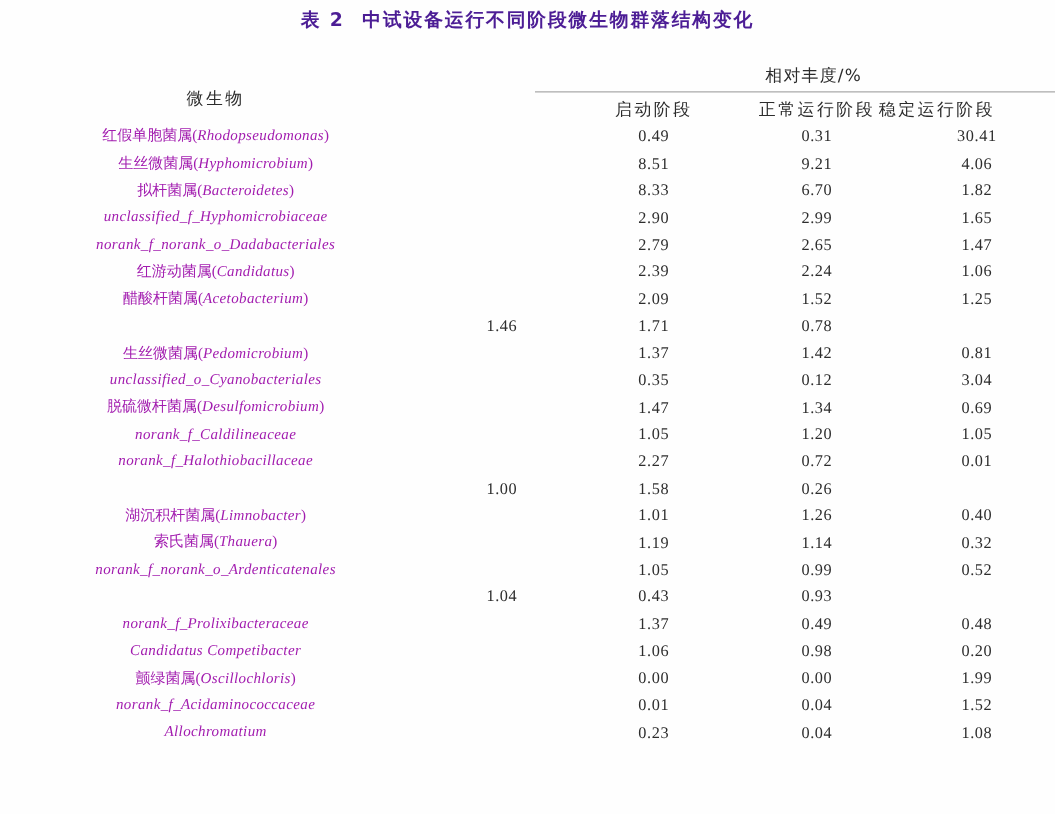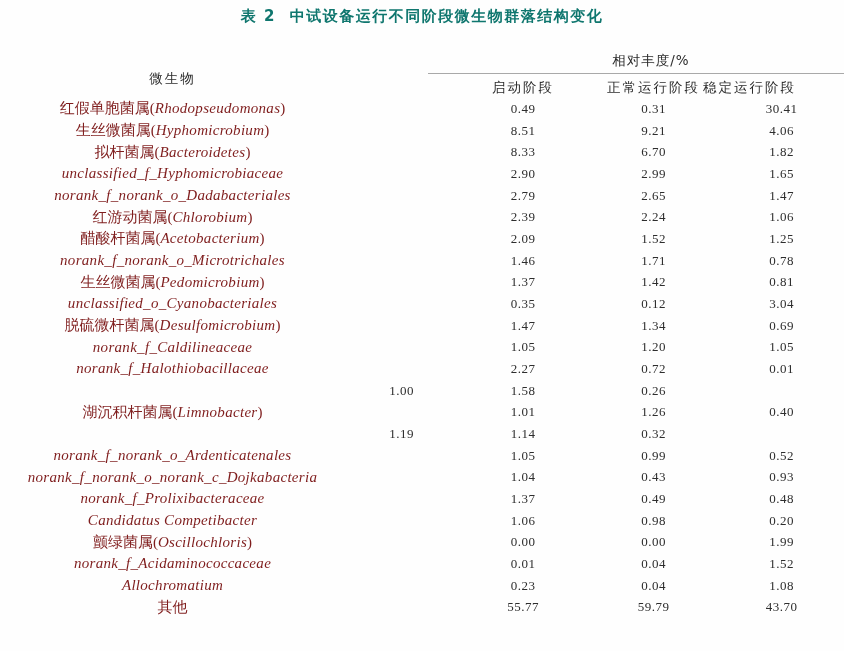--- a/index.html
+++ b/index.html
@@ -10,21 +10,21 @@
     color:#2f2f2f;
     overflow:hidden;
   }
   .page{position:relative;width:844px;height:651px;background:#fefefe;}
 
   
   .caption{
     position:absolute;top:7px;left:0;width:844px;
     text-align:center;
     font-family:"DejaVu Sans","Liberation Sans",sans-serif;
-    font-weight:bold;font-size:15px;color:#0f766e;
+    font-weight:bold;font-size:15px;color:#4c1d95;
     letter-spacing:1.5px;white-space:nowrap;
   }
   .caption .gap{display:inline-block;width:14px;}
 
   
   .hdr-cjk{
     font-family:"DejaVu Sans","Liberation Sans",sans-serif;
     font-size:13.5px;color:#2c2c2c;letter-spacing:2px;white-space:nowrap;
   }
   .h-microbe{position:absolute;top:70px;left:0;width:345px;text-align:center;}
@@ -36,21 +36,21 @@
   .h-stage.s3{left:687px;width:125px;}
 
   
   .rows{position:absolute;top:98px;left:0;width:844px;}
   .trow{
     display:grid;
     grid-template-columns:345px 113px 130px 131px 125px;
     height:21.68px;align-items:center;
   }
   .cell{text-align:center;white-space:nowrap;}
-  .cell.name{font-size:15px;color:#7f1d1d;}
+  .cell.name{font-size:12px;color:#a21caf;}
   .cell.name .cn{font-family:"Liberation Serif","DejaVu Serif",serif;font-style:normal;}
   .cell.name .lat{font-family:"Liberation Serif","DejaVu Serif",serif;font-style:italic;letter-spacing:0.3px;}
   .cell.val{
     font-family:"Liberation Serif","DejaVu Serif",serif;
     font-size:13px;color:#2d2d2d;letter-spacing:0.5px;
   }
 </style>
 </head>
 <body>
 
@@ -104,37 +104,36 @@
 
     <div class="trow">
       <div class="cell name"><span class="cn"></span><span class="lat">norank_f_norank_o_Dadabacteriales</span><span class="cn"></span></div>
       <div class="cell"></div>
       <div class="cell val">2.79</div>
       <div class="cell val">2.65</div>
       <div class="cell val">1.47</div>
     </div>
 
     <div class="trow">
-      <div class="cell name"><span class="cn">红游动菌属(</span><span class="lat">Chlorobium</span><span class="cn">)</span></div>
+      <div class="cell name"><span class="cn">红游动菌属(</span><span class="lat">Candidatus</span><span class="cn">)</span></div>
       <div class="cell"></div>
       <div class="cell val">2.39</div>
       <div class="cell val">2.24</div>
       <div class="cell val">1.06</div>
     </div>
 
     <div class="trow">
       <div class="cell name"><span class="cn">醋酸杆菌属(</span><span class="lat">Acetobacterium</span><span class="cn">)</span></div>
       <div class="cell"></div>
       <div class="cell val">2.09</div>
       <div class="cell val">1.52</div>
       <div class="cell val">1.25</div>
     </div>
 
     <div class="trow">
-      <div class="cell name"><span class="cn"></span><span class="lat">norank_f_norank_o_Microtrichales</span><span class="cn"></span></div>
       <div class="cell"></div>
       <div class="cell val">1.46</div>
       <div class="cell val">1.71</div>
       <div class="cell val">0.78</div>
     </div>
 
     <div class="trow">
       <div class="cell name"><span class="cn">生丝微菌属(</span><span class="lat">Pedomicrobium</span><span class="cn">)</span></div>
       <div class="cell"></div>
       <div class="cell val">1.37</div>
@@ -183,37 +182,37 @@
 
     <div class="trow">
       <div class="cell name"><span class="cn">湖沉积杆菌属(</span><span class="lat">Limnobacter</span><span class="cn">)</span></div>
       <div class="cell"></div>
       <div class="cell val">1.01</div>
       <div class="cell val">1.26</div>
       <div class="cell val">0.40</div>
     </div>
 
     <div class="trow">
+      <div class="cell name"><span class="cn">索氏菌属(</span><span class="lat">Thauera</span><span class="cn">)</span></div>
       <div class="cell"></div>
       <div class="cell val">1.19</div>
       <div class="cell val">1.14</div>
       <div class="cell val">0.32</div>
     </div>
 
     <div class="trow">
       <div class="cell name"><span class="cn"></span><span class="lat">norank_f_norank_o_Ardenticatenales</span><span class="cn"></span></div>
       <div class="cell"></div>
       <div class="cell val">1.05</div>
       <div class="cell val">0.99</div>
       <div class="cell val">0.52</div>
     </div>
 
 
     <div class="trow">
-      <div class="cell name"><span class="cn"></span><span class="lat">norank_f_norank_o_norank_c_Dojkabacteria</span><span class="cn"></span></div>
       <div class="cell"></div>
       <div class="cell val">1.04</div>
       <div class="cell val">0.43</div>
       <div class="cell val">0.93</div>
     </div>
 
     <div class="trow">
       <div class="cell name"><span class="cn"></span><span class="lat">norank_f_Prolixibacteraceae</span><span class="cn"></span></div>
       <div class="cell"></div>
       <div class="cell val">1.37</div>
@@ -246,22 +245,15 @@
     </div>
 
     <div class="trow">
       <div class="cell name"><span class="cn"></span><span class="lat">Allochromatium</span><span class="cn"></span></div>
       <div class="cell"></div>
       <div class="cell val">0.23</div>
       <div class="cell val">0.04</div>
       <div class="cell val">1.08</div>
     </div>
 
-    <div class="trow">
-      <div class="cell name"><span class="cn">其他</span><span class="lat"></span><span class="cn"></span></div>
-      <div class="cell"></div>
-      <div class="cell val">55.77</div>
-      <div class="cell val">59.79</div>
-      <div class="cell val">43.70</div>
-    </div>
   </div>
 
 </div>
 
 </body></html>

